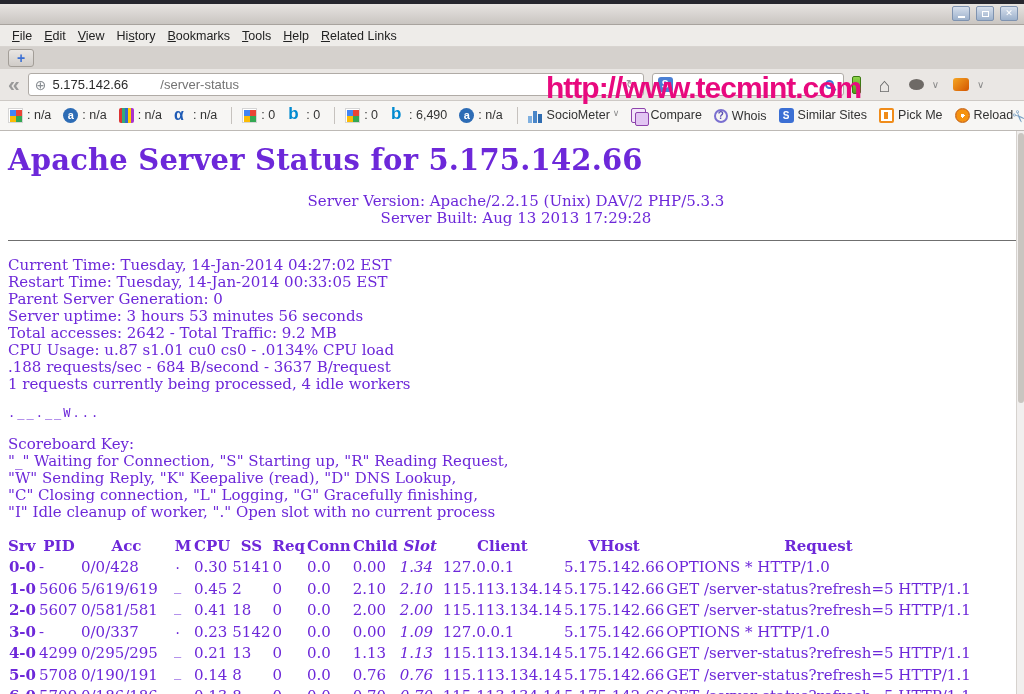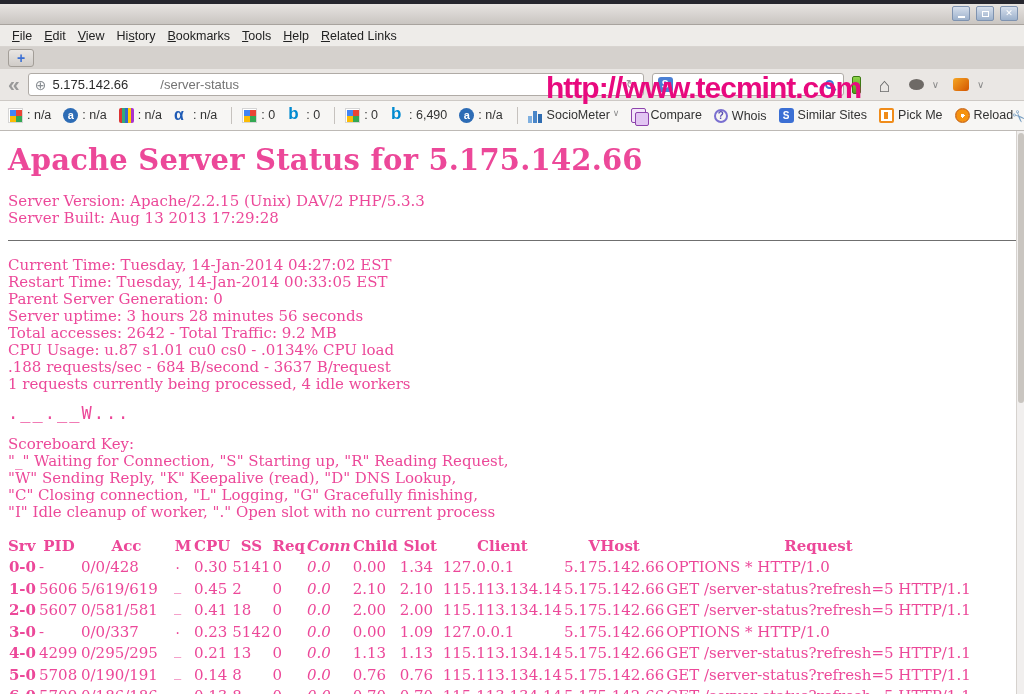--- a/index.html
+++ b/index.html
@@ -95,40 +95,40 @@
       font-size:10px;font-weight:bold;text-align:center;line-height:15px;}
   .ic-pickme{background:#fff;border:2px solid #f08c1a;border-radius:2px;}
   .ic-pickme::after{content:"";position:absolute;left:3px;top:2px;width:4px;height:7px;background:#f08c1a;}
   .ic-reload{border-radius:50%;background:radial-gradient(circle at 50% 50%,#fff 0 2px,#f5930f 2px 6px,#e67e22 6px);border:1px solid #c96a10;}
   .ic-scissors{position:absolute;right:-6px;top:7px;}
   .ic-scissors::after{content:"✂";color:#7aa0c4;font-size:16px;display:block;transform:rotate(45deg);}
   
   .watermark{position:absolute;left:546px;top:71px;z-index:50;font-size:30px;font-weight:bold;
              letter-spacing:-1px;color:#e8097e;pointer-events:none;}
   
-  .content{height:563px;overflow:hidden;background:#fff;color:#ec4899;padding-left:8px;
+  .content{height:563px;overflow:hidden;background:#fff;color:#6d28d9;padding-left:8px;
            font-family:"DejaVu Serif","Liberation Serif",serif;font-size:15px;}
   .content h1{margin:12px 0 0 0;font-size:29px;font-weight:bold;letter-spacing:0.2px;}
   .tblock{margin-top:16px;line-height:17px;}
-  .tblock.version{line-height:17.5px;}
+  .tblock.version{line-height:17.5px;text-align:center;}
   .content hr{margin:13px 8px 0 0;border:none;border-top:1px solid #6f6f6f;
               border-bottom:1px solid #fff;}
   .stats{margin-top:15px;}
   .tline{line-height:17px;}
   .scoreboard{margin:13px 0 0 0;font-family:"DejaVu Sans Mono","Liberation Mono",monospace;
-              font-size:17px;letter-spacing:2px;line-height:14px;}
+              font-size:12px;letter-spacing:2px;line-height:14px;}
   .keytitle{margin-top:16px;line-height:17px;}
   .keys{margin-top:0;}
   table.status{margin-top:16px;border-collapse:collapse;border-spacing:0;font-size:15px;}
   table.status th{font-weight:bold;text-align:center;padding:0 2px 3px 0;white-space:nowrap;}
   table.status th.c0{text-align:left;}
   table.status td{padding:0 2px 0 0;height:21.5px;vertical-align:top;white-space:nowrap;}
   .c0{width:31px;}  td.c0{font-weight:bold;text-align:center;}
   .c1{width:42px;} .c2{width:93px;} .c3{width:20px;} .c4{width:38px;} .c5{width:36px;margin-top:20px;}
-  .c6{width:32px;} .c7{width:45px;font-style:italic;} .c8{width:47px;} .c9{width:43px;} .c10{width:106px;margin-left:47px;}
+  .c6{width:32px;} .c7{width:45px;} .c8{width:47px;} .c9{width:43px;font-style:italic;} .c10{width:106px;margin-left:47px;}
   .c11{width:88px;}
   td.c3{font-family:"DejaVu Sans Mono","Liberation Mono",monospace;font-size:12px;}
   
   .scrollbar{position:absolute;right:0;top:131px;width:8px;height:563px;background:#f1efee;
              border-left:1px solid #d6d2ce;}
   .thumb{position:absolute;top:2px;left:1px;width:6px;height:270px;background:#c9c5c0;
          border-radius:3px;}
 </style>
 </head>
 <body>
@@ -262,21 +262,21 @@
     <h1>Apache Server Status for 5.175.142.66</h1>
     <div class="tblock version">
       <div class="tline">Server Version: Apache/2.2.15 (Unix) DAV/2 PHP/5.3.3</div>
       <div class="tline">Server Built: Aug 13 2013 17:29:28</div>
     </div>
     <hr>
     <div class="tblock stats">
         <div class="tline">Current Time: Tuesday, 14-Jan-2014 04:27:02 EST</div>
         <div class="tline">Restart Time: Tuesday, 14-Jan-2014 00:33:05 EST</div>
         <div class="tline">Parent Server Generation: 0</div>
-        <div class="tline">Server uptime: 3 hours 28 minutes 56 seconds</div>
+        <div class="tline">Server uptime: 3 hours 53 minutes 56 seconds</div>
         <div class="tline">Total accesses: 2642 - Total Traffic: 9.2 MB</div>
         <div class="tline">CPU Usage: u.87 s1.01 cu0 cs0 - .0134% CPU load</div>
         <div class="tline">.188 requests/sec - 684 B/second - 3637 B/request</div>
         <div class="tline">1 requests currently being processed, 4 idle workers</div>
       </div>
     <pre class="scoreboard">.__.__W...</pre>
     <div class="tblock keytitle">Scoreboard Key:</div>
     <div class="tblock keys">
         <div class="tline">"_" Waiting for Connection, "S" Starting up, "R" Reading Request,</div>
         <div class="tline">"W" Sending Reply, "K" Keepalive (read), "D" DNS Lookup,</div>

